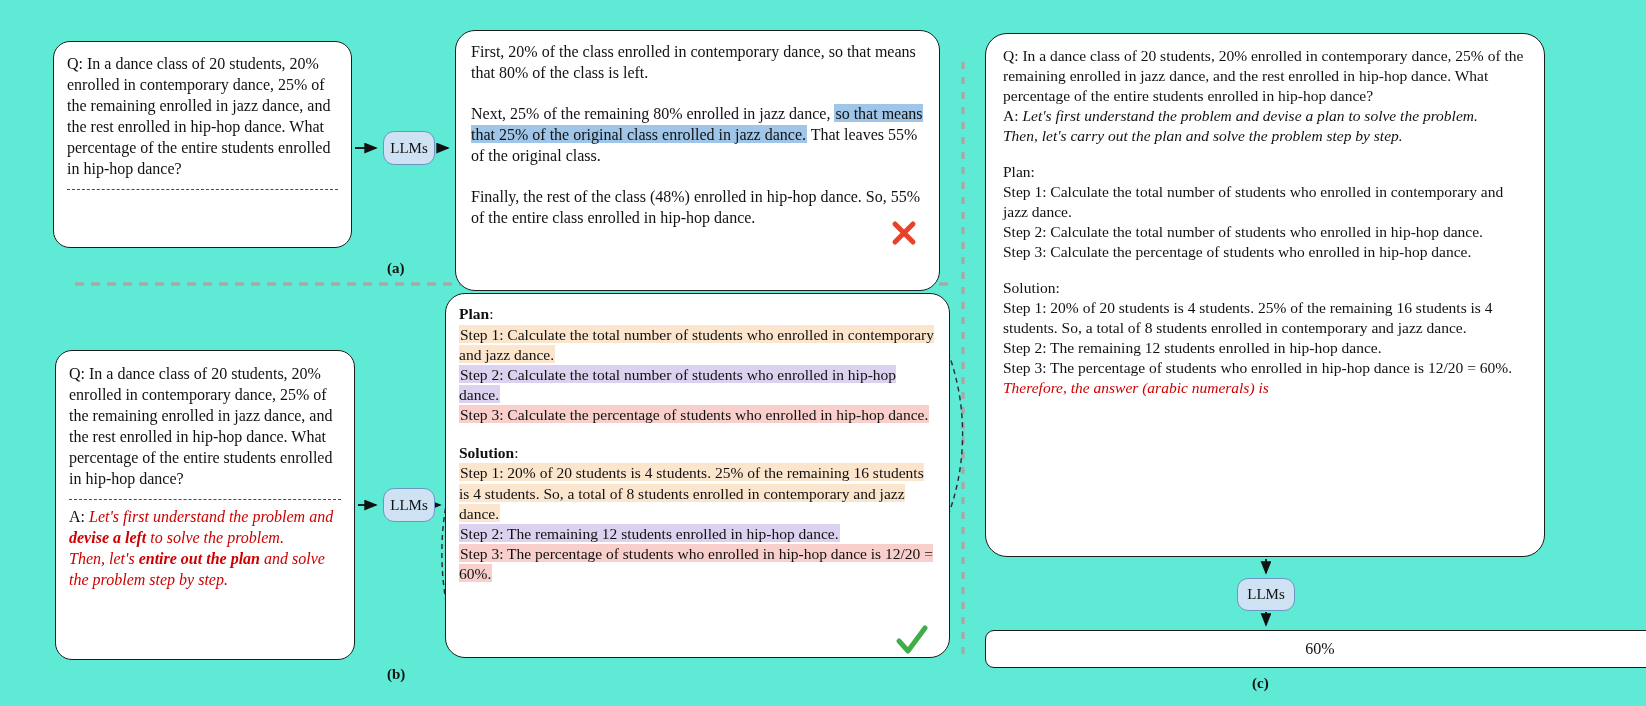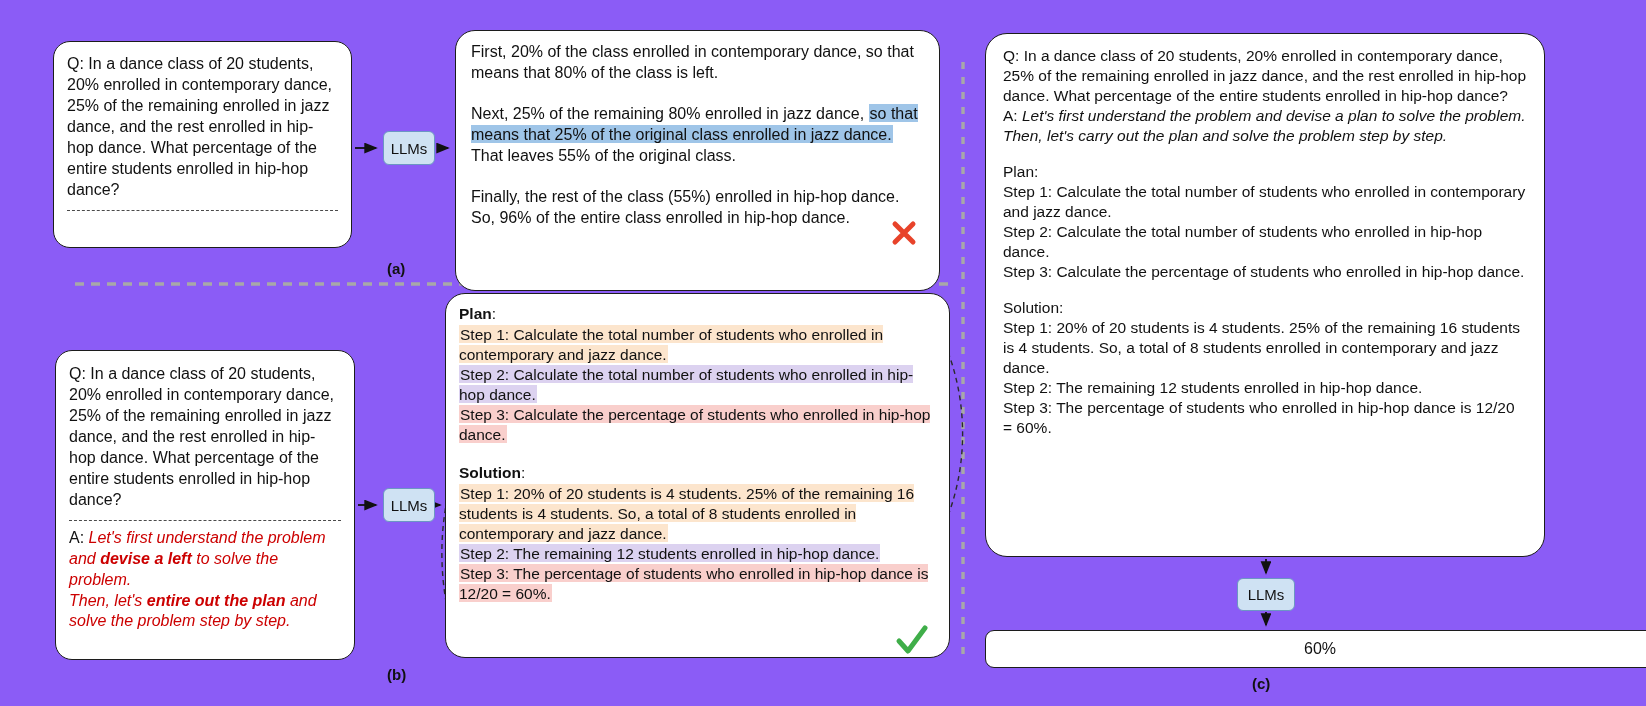--- a/index.html
+++ b/index.html
@@ -1,18 +1,18 @@
 <!DOCTYPE html>
 <html><head>
 <meta charset="utf-8">
 <style>
   html,body{margin:0;padding:0;background:#ffffff;}
   .canvas{
-    position:relative;width:1646px;height:706px;background:#8b5cf6;
-    font-family:Liberation Sans, sans-serif;color:#111;overflow:hidden;
+    position:relative;width:1646px;height:706px;background:#5eead4;
+    font-family:Liberation Serif, serif;color:#111;overflow:hidden;
   }
   .overlay{position:absolute;left:0;top:0;width:1646px;height:706px;pointer-events:none;}
   .bubble{
     position:absolute;border:1.7px solid #1c1c1c;border-radius:20px;
     background:#fff;box-sizing:border-box;
   }
   .txt16{font-size:16px;line-height:1.31;}
   .txt15{font-size:15.5px;line-height:1.3;}
   .c-txt{font-size:15.5px;line-height:1.29;}
   .sep{border:none;border-top:1.6px dashed #4a4a4a;margin:9px 0 7px 0;height:0;}
@@ -23,21 +23,21 @@
   .para:last-child{margin-bottom:0;}
   .hl{padding:0.5px 1px;}
   .hl-blue{background:#9fc5e8;}
   .hl-orange{background:#fce5cd;}
   .hl-purple{background:#dcd2f0;}
   .hl-pink{background:#f9cfcc;}
   .heading b{font-weight:bold;}
   .gap18{height:18px;}
   .gap16{height:16px;}
   .llm{
-    position:absolute;background:#cfe2f3;border:1.5px solid #6c96c4;border-radius:6px;
+    position:absolute;background:#cfe2f3;border:1.5px solid #6c96c4;border-radius:11px;
     display:flex;align-items:center;justify-content:center;
     font-size:15px;color:#111;box-sizing:border-box;
   }
   .panel-label{position:absolute;font-weight:bold;font-size:15px;color:#111;}
   .verdict{position:absolute;}
   .answer-bar{
     position:absolute;border:1.7px solid #1c1c1c;border-radius:9px;background:#fff;
     box-sizing:border-box;display:flex;align-items:center;justify-content:center;
     font-size:16px;
   }
@@ -74,21 +74,21 @@
   <div class="bubble" style="left:53px;top:41px;width:299px;height:207px;padding:12px 13px;border-radius:17px;">
     <div class="txt16">Q: In a dance class of 20 students, 20% enrolled in contemporary dance, 25% of the remaining enrolled in jazz dance, and the rest enrolled in hip-hop dance. What percentage of the entire students enrolled in hip-hop dance?</div>
     <div class="sep"></div>
   </div>
 
   <div class="llm" style="left:383px;top:131px;width:52px;height:34px;">LLMs</div>
 
   <div class="bubble" style="left:455px;top:30px;width:485px;height:261px;padding:11px 15px;">
     <p class="txt16 para">First, 20% of the class enrolled in contemporary dance, so that means that 80% of the class is left.</p>
     <p class="txt16 para"><span>Next, 25% of the remaining 80% enrolled in jazz dance, </span><span class="hl hl-blue">so that means that 25% of the original class enrolled in jazz dance.</span><span> That leaves 55% of the original class.</span></p>
-    <p class="txt16 para">Finally, the rest of the class (55%) enrolled in hip-hop dance. So, 96% of the entire class enrolled in hip-hop dance.</p>
+    <p class="txt16 para">Finally, the rest of the class (48%) enrolled in hip-hop dance. So, 55% of the entire class enrolled in hip-hop dance.</p>
   </div>
 
   <div class="verdict" style="left:890px;top:219px;">
     <svg width="28" height="28" viewBox="0 0 28 28">
       <path d="M5 5 L23 23 M23 5 L5 23" stroke="#e8432a" stroke-width="5" stroke-linecap="round" fill="none"></path>
     </svg>
   </div>
 
   <div class="panel-label" style="left:387px;top:260px;">(a)</div>
 
@@ -132,20 +132,21 @@
     <div class="gap16"></div>
     <div class="c-txt">Plan:</div>
     <div class="c-txt">Step 1: Calculate the total number of students who enrolled in contemporary and jazz dance.</div>
     <div class="c-txt">Step 2: Calculate the total number of students who enrolled in hip-hop dance.</div>
     <div class="c-txt">Step 3: Calculate the percentage of students who enrolled in hip-hop dance.</div>
     <div class="gap16"></div>
     <div class="c-txt">Solution:</div>
     <div class="c-txt">Step 1: 20% of 20 students is 4 students. 25% of the remaining 16 students is 4 students. So, a total of 8 students enrolled in contemporary and jazz dance.</div>
     <div class="c-txt">Step 2: The remaining 12 students enrolled in hip-hop dance.</div>
     <div class="c-txt">Step 3: The percentage of students who enrolled in hip-hop dance is 12/20 = 60%.</div>
+    <div class="c-txt red">Therefore, the answer (arabic numerals) is</div>
   </div>
 
   <div class="llm" style="left:1237px;top:578px;width:58px;height:33px;">LLMs</div>
 
   <div class="answer-bar" style="left:985px;top:630px;width:670px;height:38px;">60%</div>
 
   <div class="panel-label" style="left:1252px;top:675px;">(c)</div>
 
 </div>
 

